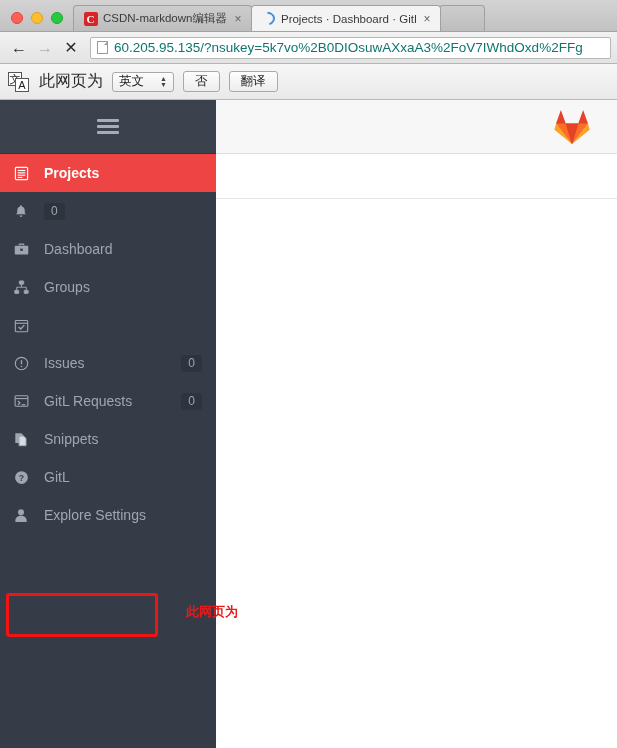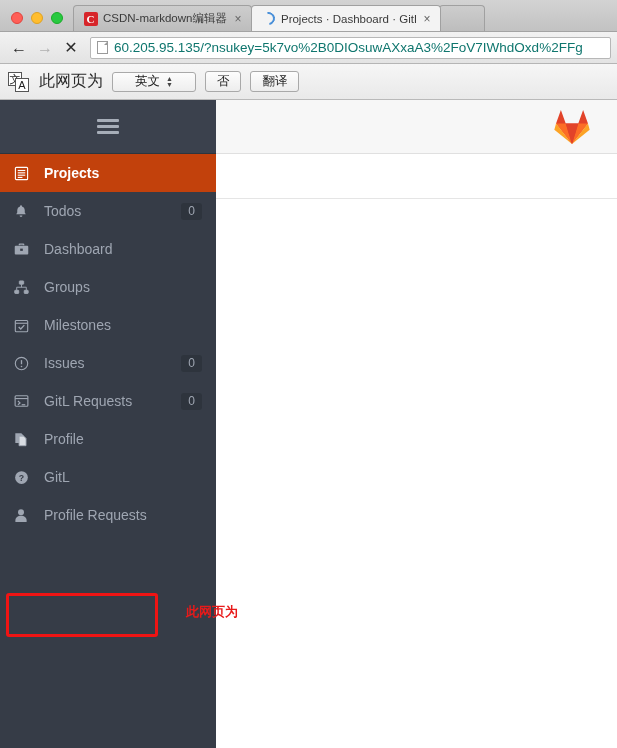--- a/index.html
+++ b/index.html
@@ -172,21 +172,21 @@
     text-align: center; line-height: 13px; font-size: 11px;
   }
   .ib-text { font-size: 16px; color: #2a2a2a; white-space: nowrap; }
   .ib-select {
     height: 20px;
     min-width: 62px;
     background: linear-gradient(#fcfcfc, #eeeeee);
     border: 1px solid #a9a9a9;
     border-radius: 3px;
     display: flex; align-items: center; justify-content: space-between;
-    padding: 0 22px;
+    padding: 0 6px;
     font-size: 12.5px; color: #222;
   }
   .ib-select .arrows {
     display: flex; flex-direction: column;
     line-height: 6px; font-size: 7px; color: #444;
     margin-left: 6px;
   }
   .ib-btn {
     height: 21px;
     background: linear-gradient(#fdfdfd, #ededed);
@@ -253,21 +253,21 @@
   .sb-list { padding-top: 0; }
   .sb-item {
     height: 38px;
     display: flex; align-items: center;
     padding: 0 14px 0 14px;
     color: #9fa6b2;
     font-size: 14px;
     position: relative;
   }
   .sb-item.active {
-    background: #c2410c;
+    background: #ef4444;
     color: #ffffff;
     font-weight: bold;
   }
   .sb-item .sb-icon {
     width: 22px; flex: 0 0 22px;
     display: flex; align-items: center; justify-content: flex-start;
     margin-right: 8px;
   }
   .sb-item .sb-label { flex: 1 1 auto; }
   .sb-badge {
@@ -404,21 +404,20 @@
           <span class="sb-label">Projects</span>
         </div>
 
         <div class="sb-item">
           <span class="sb-icon">
             <svg width="14" height="15" viewBox="0 0 14 16" fill="#9fa6b2">
               <path d="M7 1.2a1.1 1.1 0 011.1 1.1v.4a4 4 0 012.9 3.8v2.6l1.1 1.8H1.9L3 9.1V6.5a4 4 0 012.9-3.8v-.4A1.1 1.1 0 017 1.2z"></path>
               <path d="M5.5 12.3h3a1.5 1.5 0 01-3 0z"></path>
             </svg>
           </span>
-          <span class="sb-label">Todos</span>
           <span class="sb-badge">0</span>
         </div>
 
         <div class="sb-item">
           <span class="sb-icon">
             <svg width="15" height="14" viewBox="0 0 16 14" fill="#9fa6b2">
               <path d="M6 1h4a1 1 0 011 1v1h-1.6V2.4H6.6V3H5V2a1 1 0 011-1z"></path>
               <rect x="0.8" y="3.6" width="14.4" height="9.2" rx="1"></rect>
               <rect x="6.6" y="6.6" width="2.8" height="2.4" fill="#363c47"></rect>
             </svg>
@@ -439,21 +438,20 @@
         </div>
 
         <div class="sb-item">
           <span class="sb-icon">
             <svg width="15" height="15" viewBox="0 0 16 16" fill="none" stroke="#9fa6b2" stroke-width="1.2">
               <rect x="1.4" y="2.6" width="13.2" height="12" rx="1"></rect>
               <line x1="1.4" y1="5.6" x2="14.6" y2="5.6"></line>
               <polyline points="5,9.6 7.2,11.8 11,7.6" stroke-width="1.4"></polyline>
             </svg>
           </span>
-          <span class="sb-label">Milestones</span>
         </div>
 
         <div class="sb-item">
           <span class="sb-icon">
             <svg width="15" height="15" viewBox="0 0 16 16" fill="none" stroke="#9fa6b2" stroke-width="1.2">
               <circle cx="8" cy="8" r="6.6"></circle>
               <line x1="8" y1="4.4" x2="8" y2="8.8" stroke-width="1.4"></line>
               <circle cx="8" cy="11.2" r="0.85" fill="#9fa6b2" stroke="none"></circle>
             </svg>
           </span>
@@ -475,41 +473,41 @@
         </div>
 
         <div class="sb-item">
           <span class="sb-icon">
             <svg width="15" height="15" viewBox="0 0 16 16" fill="#9fa6b2">
               <path d="M1.4 1.2h6.4l2.4 2.4v8.2H1.4z"></path>
               <path d="M5.4 4.4h5l2.4 2.4v7.8H5.4z" fill="#d8dce2"></path>
               <path d="M5.4 4.4h5l2.4 2.4v7.8H5.4z" fill="none" stroke="#9fa6b2" stroke-width="1"></path>
             </svg>
           </span>
-          <span class="sb-label">Profile</span>
+          <span class="sb-label">Snippets</span>
         </div>
 
         <div class="sb-item">
           <span class="sb-icon">
             <svg width="15" height="15" viewBox="0 0 16 16">
               <circle cx="8" cy="8" r="6.8" fill="#9fa6b2"></circle>
               <text x="8" y="11.6" font-size="9.4" font-family="Liberation Sans, sans-serif" font-weight="bold" fill="#363c47" text-anchor="middle">?</text>
             </svg>
           </span>
           <span class="sb-label">GitL</span>
         </div>
 
         <div class="sb-item">
           <span class="sb-icon">
             <svg width="14" height="15" viewBox="0 0 14 16" fill="#9fa6b2">
               <circle cx="7" cy="4.4" r="3.2"></circle>
               <path d="M7 8.4c3.4 0 6 2.1 6 4.8v1.6H1v-1.6c0-2.7 2.6-4.8 6-4.8z"></path>
             </svg>
           </span>
-          <span class="sb-label">Profile Requests</span>
+          <span class="sb-label">Explore Settings</span>
         </div>
 
       </div>
     </div>
 
     <div class="annot-box"></div>
     <div class="annot-text">此网页为</div>
 
   </div>
 </div>

